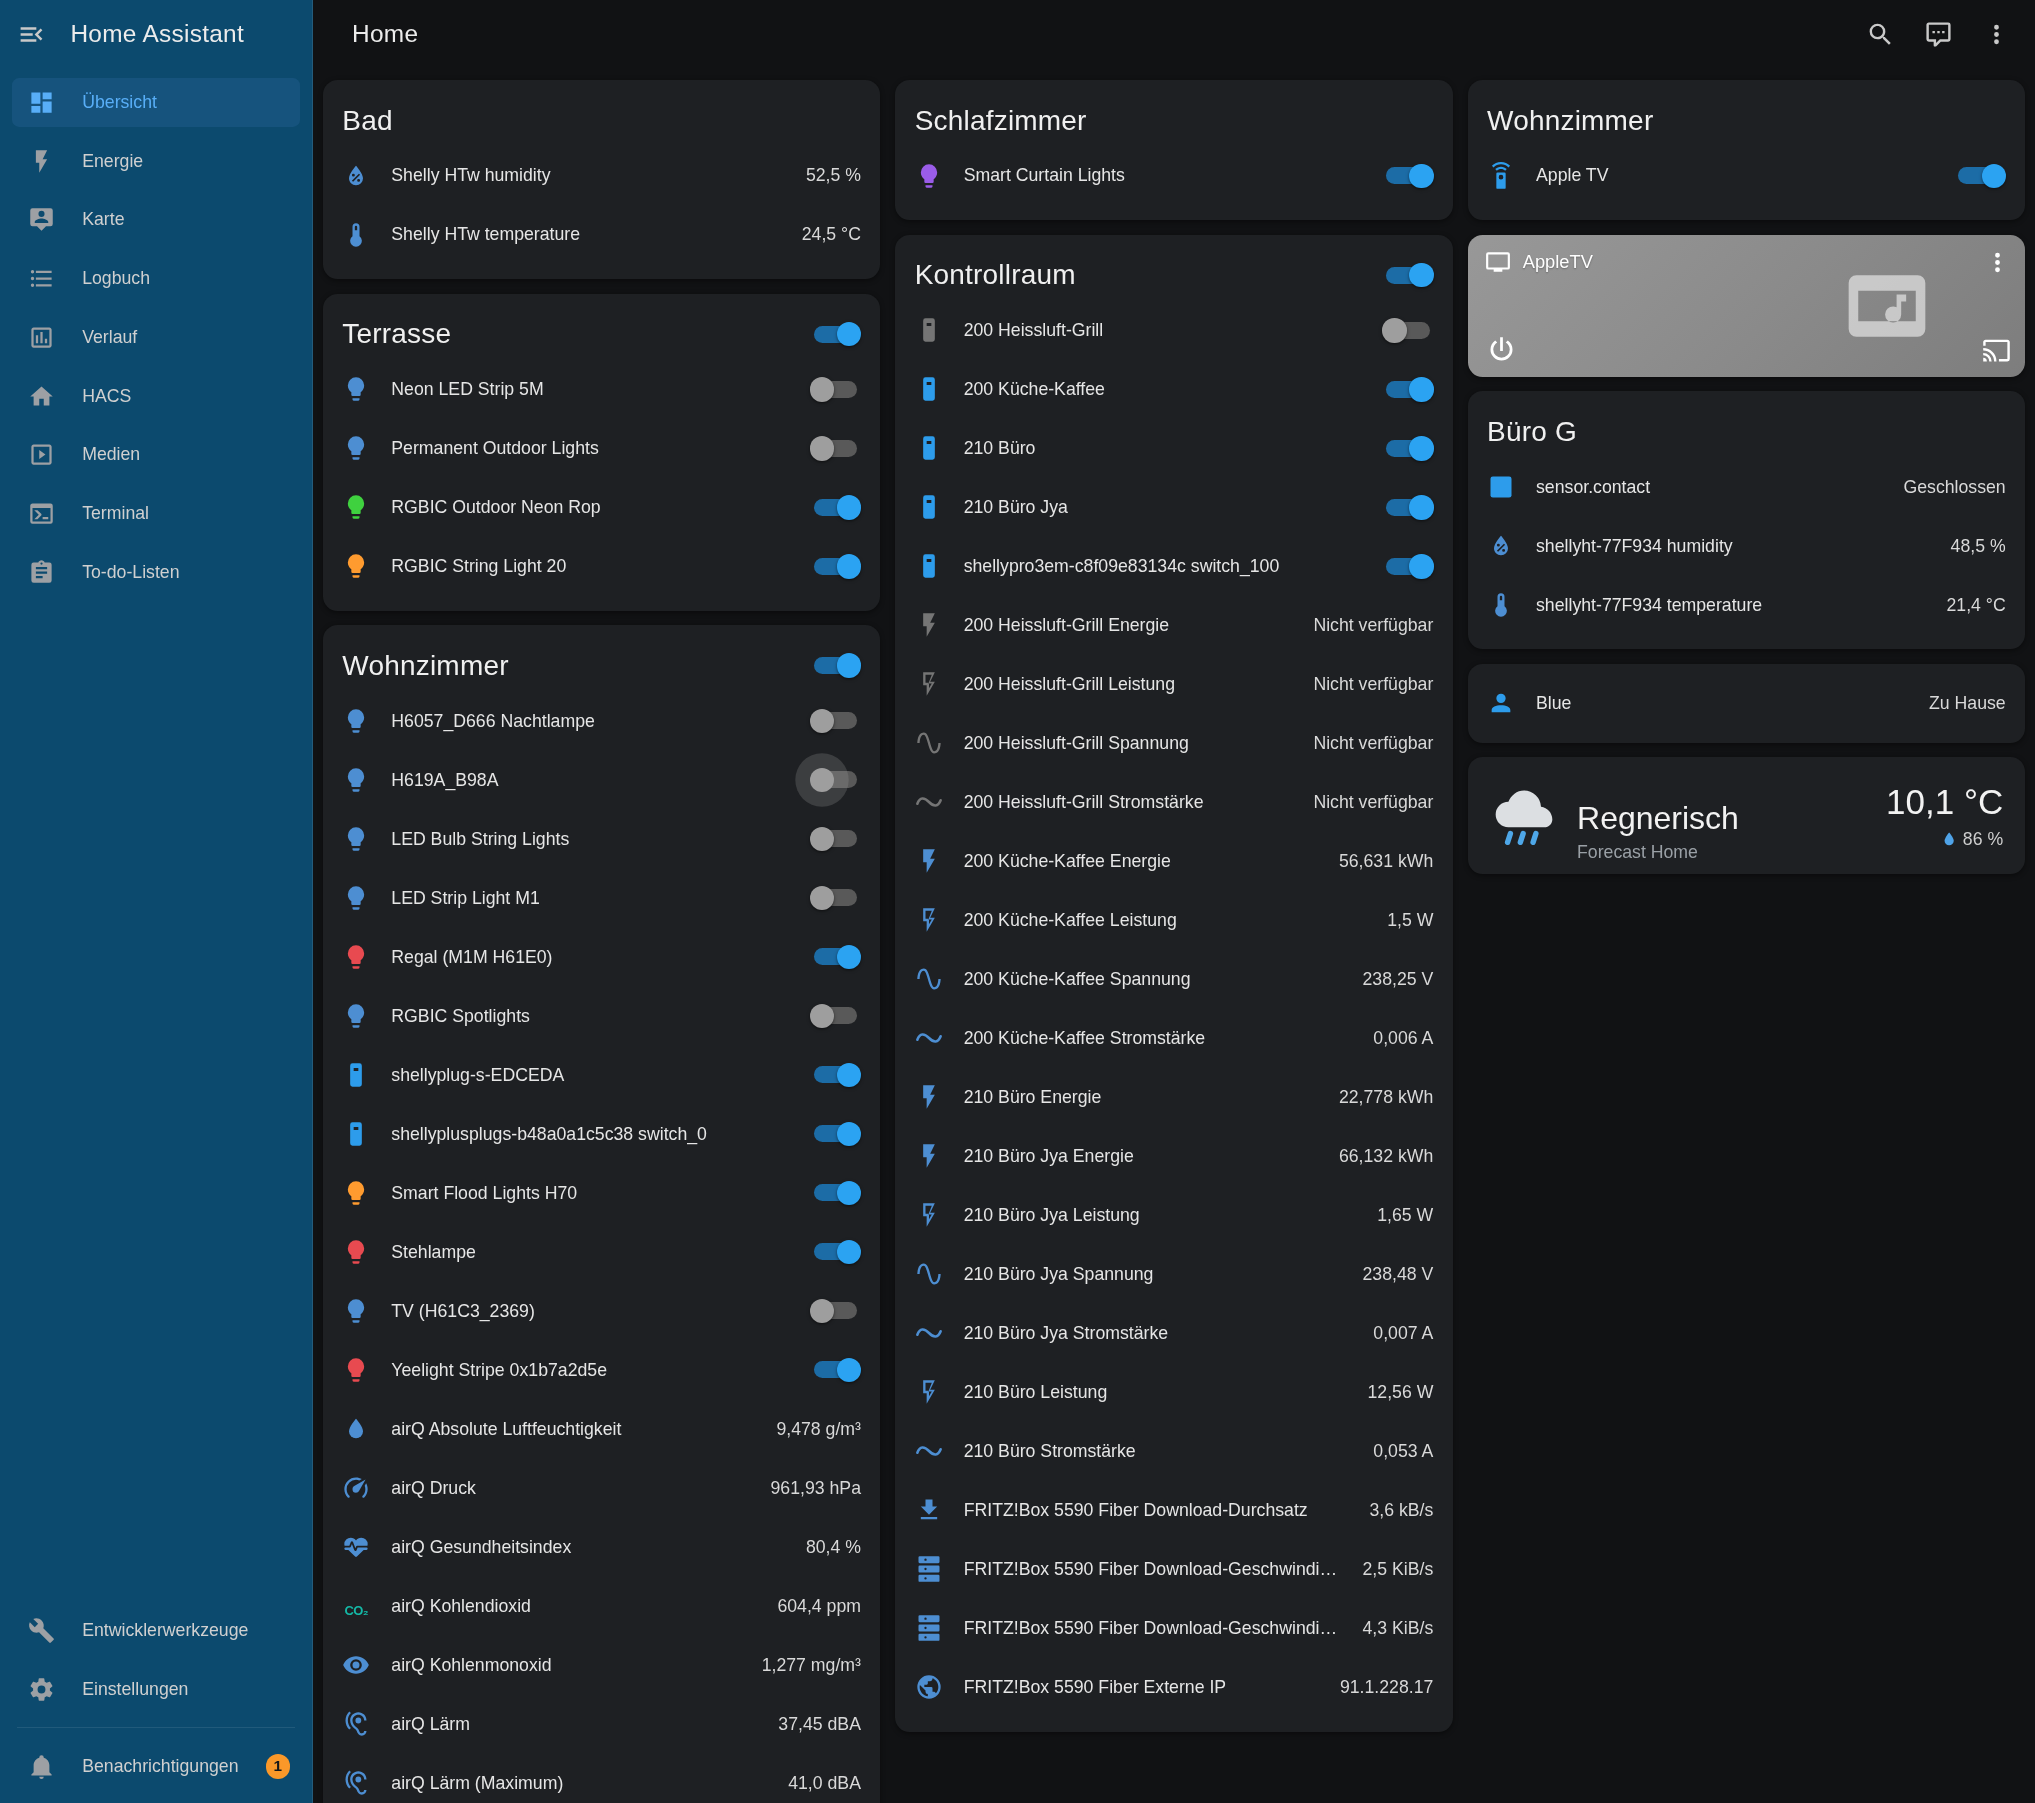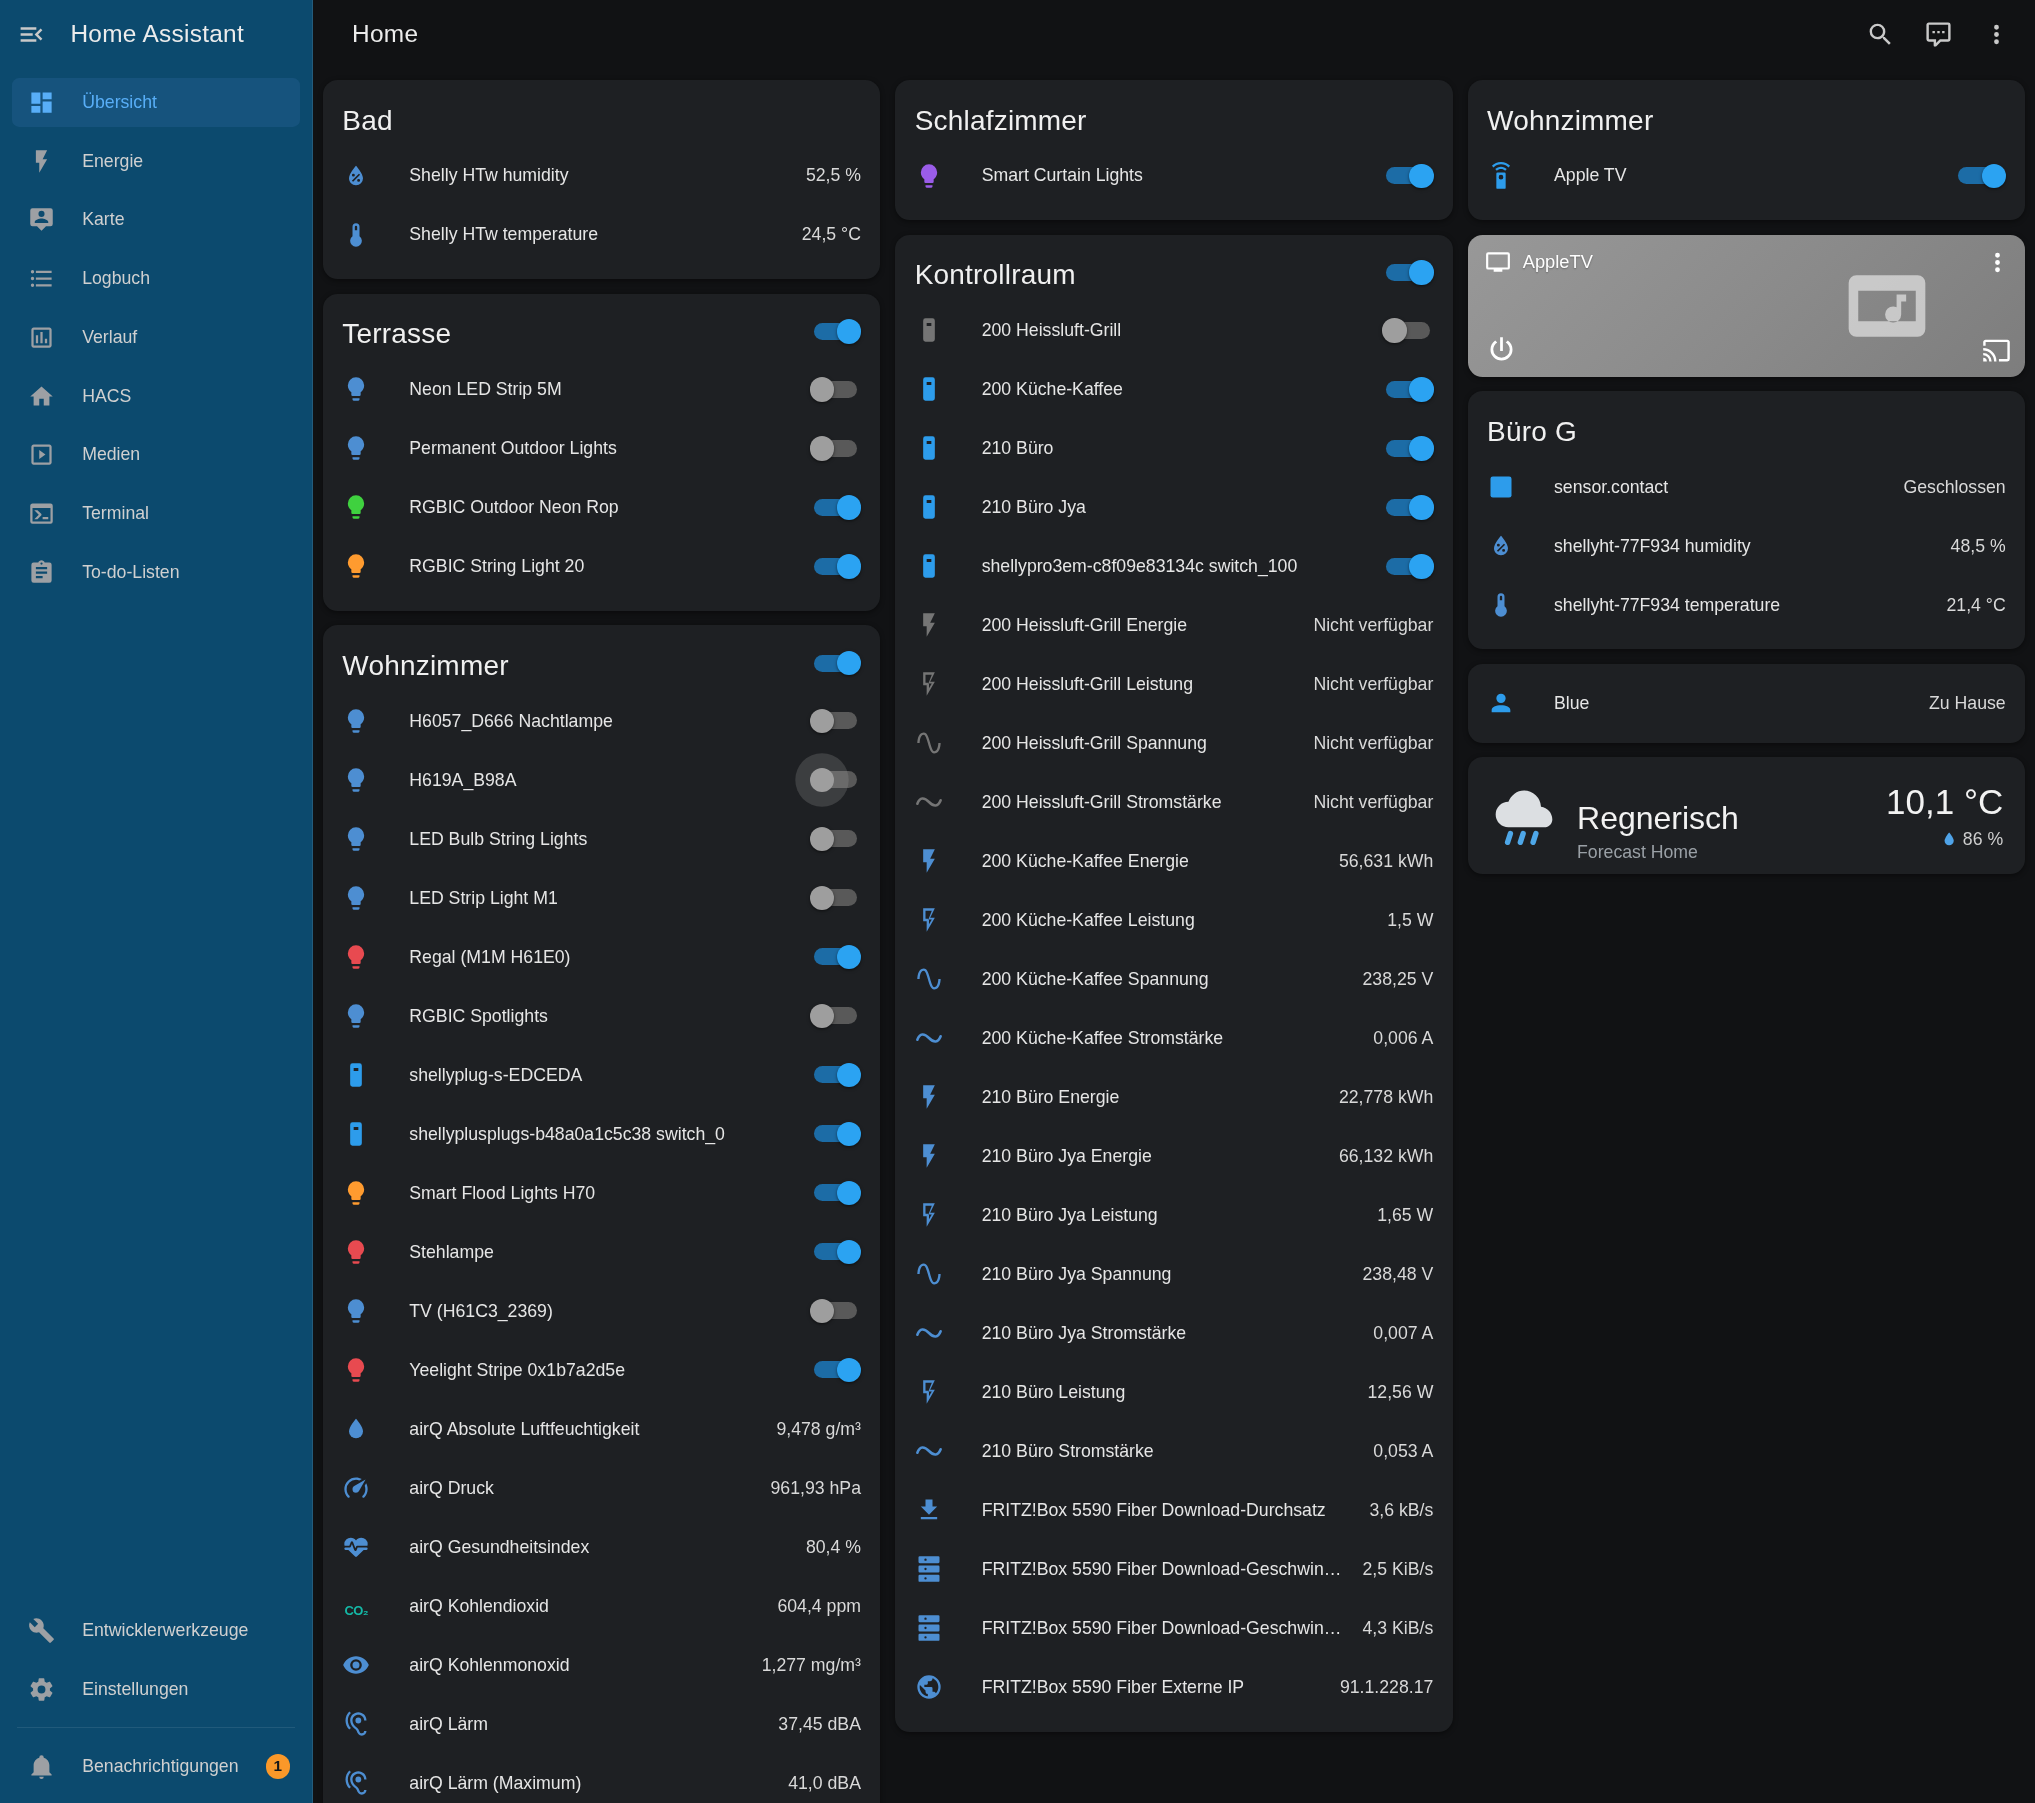--- a/index.html
+++ b/index.html
@@ -50,26 +50,26 @@
   .content { flex:1; padding:12.2px 9.8px; display:flex; gap:14.7px; align-items:flex-start; overflow:hidden; }
   .col { flex:1; min-width:0; display:flex; flex-direction:column; gap:14.7px; }
 
   
   .card {
     background:#1e2023; border-radius:14.7px;
     box-shadow:0 1.8px 4.9px rgba(0,0,0,0.40);
     padding:4.9px 0 14.7px;
   }
   .card.no-title { padding:9.8px 0; }
-  .card-header { display:flex; align-items:flex-start; padding:19.5px 19.5px 9.8px; gap:14.7px; }
+  .card-header { display:flex; align-items:center; padding:19.5px 19.5px 9.8px; gap:14.7px; }
   .card-title { font-size:28px; font-weight:400; color:#f0f0f0; flex:1; letter-spacing:0.2px; white-space:nowrap; overflow:hidden; text-overflow:ellipsis; }
   .rows { display:flex; flex-direction:column; }
   .row { display:flex; align-items:center; height:59px; padding:0 19.5px; gap:21px; cursor:pointer; }
   .row .svgicon, .row .txticon { width:28px; height:28px; flex-shrink:0; }
-  .row-label { flex:1; font-size:17.7px; color:#e6e6e6; white-space:nowrap; overflow:hidden; text-overflow:ellipsis;margin-left:18px; }
+  .row-label { flex:1; font-size:17.7px; color:#e6e6e6; white-space:nowrap; overflow:hidden; text-overflow:ellipsis; }
   .row-value { font-size:17.7px; color:#d9d9d9; white-space:nowrap; }
 
   .svgicon { display:block; }
   .txticon { display:flex; align-items:center; justify-content:center; font-size:13px; font-weight:bold; letter-spacing:-0.6px; }
 
   
   .toggle { position:relative; width:51px; height:27px; flex-shrink:0; cursor:pointer; }
   .toggle .track { position:absolute; left:3.7px; right:3.7px; top:4.9px; height:17px; border-radius:8.5px; background:#595959; }
   .toggle .thumb { position:absolute; left:0; top:1.2px; width:24.4px; height:24.4px; border-radius:50%; background:#9e9e9e; box-shadow:0 1.2px 3.1px rgba(0,0,0,0.5); }
   .toggle.on .track { background:#1c6ca6; }

